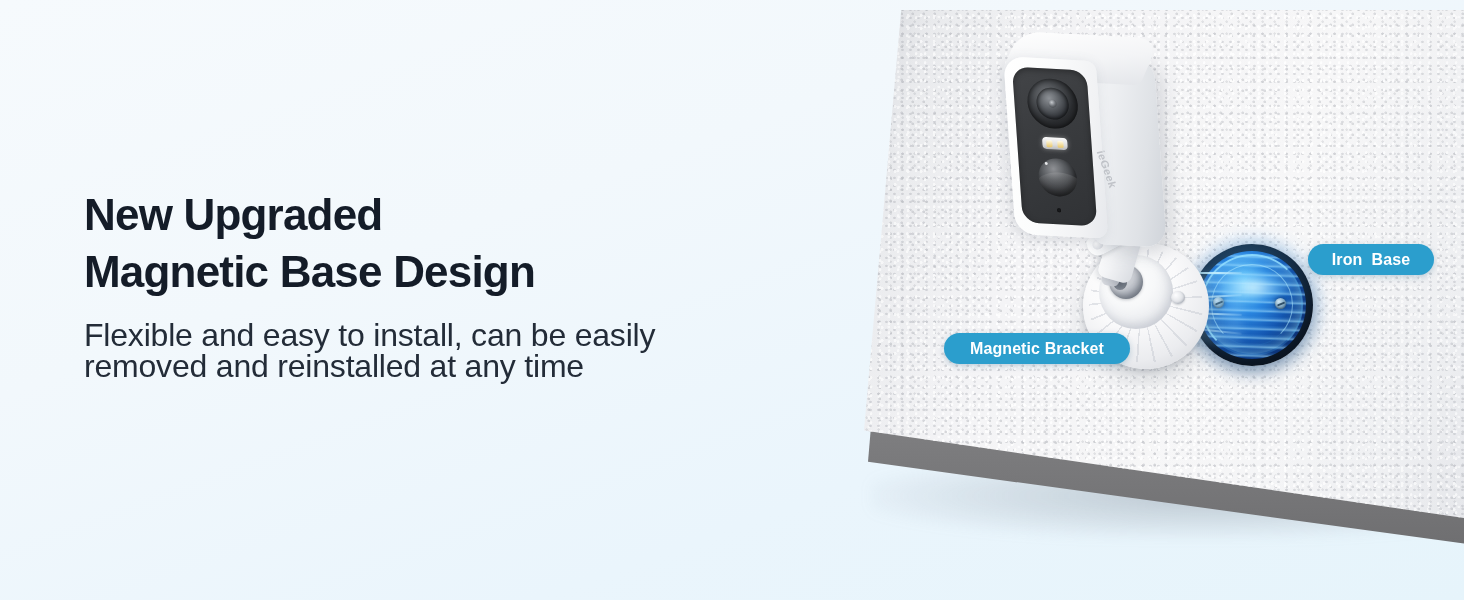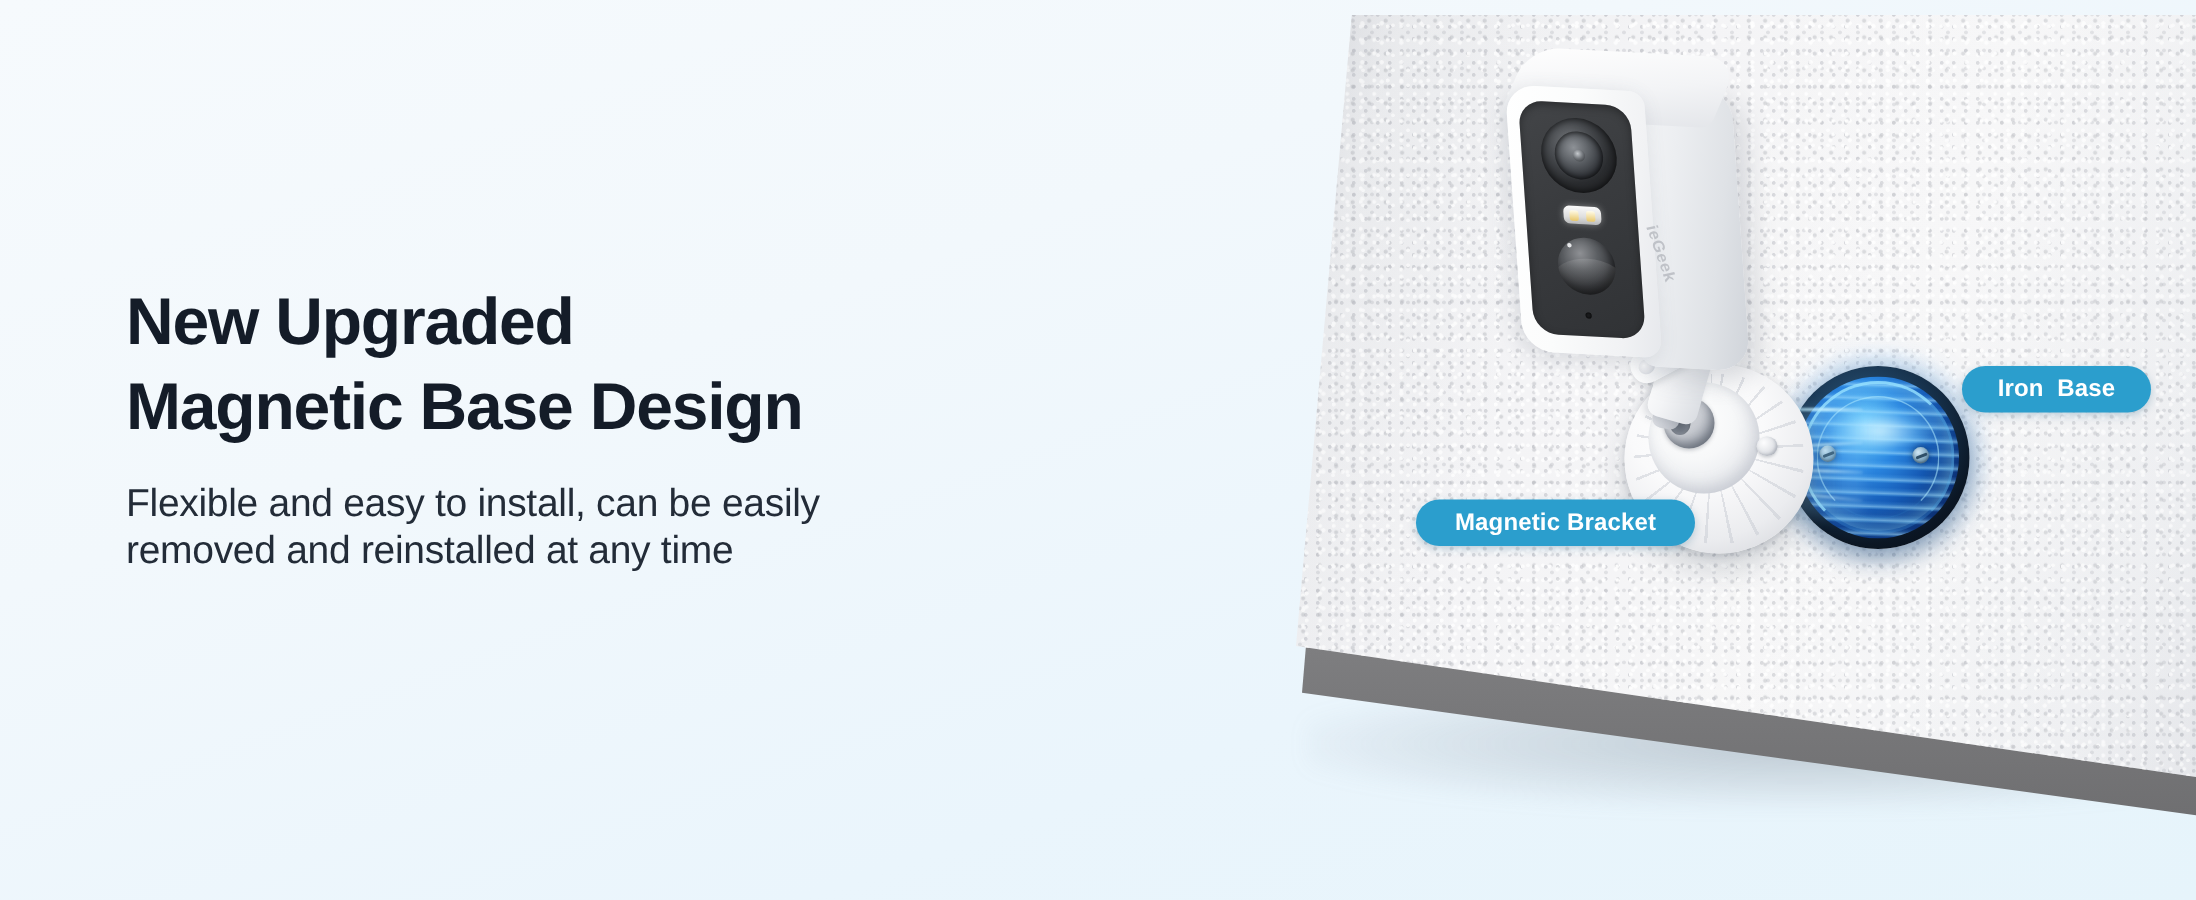--- a/index.html
+++ b/index.html
@@ -28,21 +28,21 @@
     color:#141c28;
     font-size:44px;
     line-height:57px;
     font-weight:800;
     letter-spacing:-0.8px;
     white-space:pre-line;
   }
   .subhead {
     margin-top:20px;
     color:#232c38;
-    font-size:26px;
+    font-size:32px;
     line-height:31px;
     font-weight:400;
     letter-spacing:-0.2px;
     white-space:pre-line;
   }
 
   
   .scene {
     position:absolute;
     left:840px; top:0;

